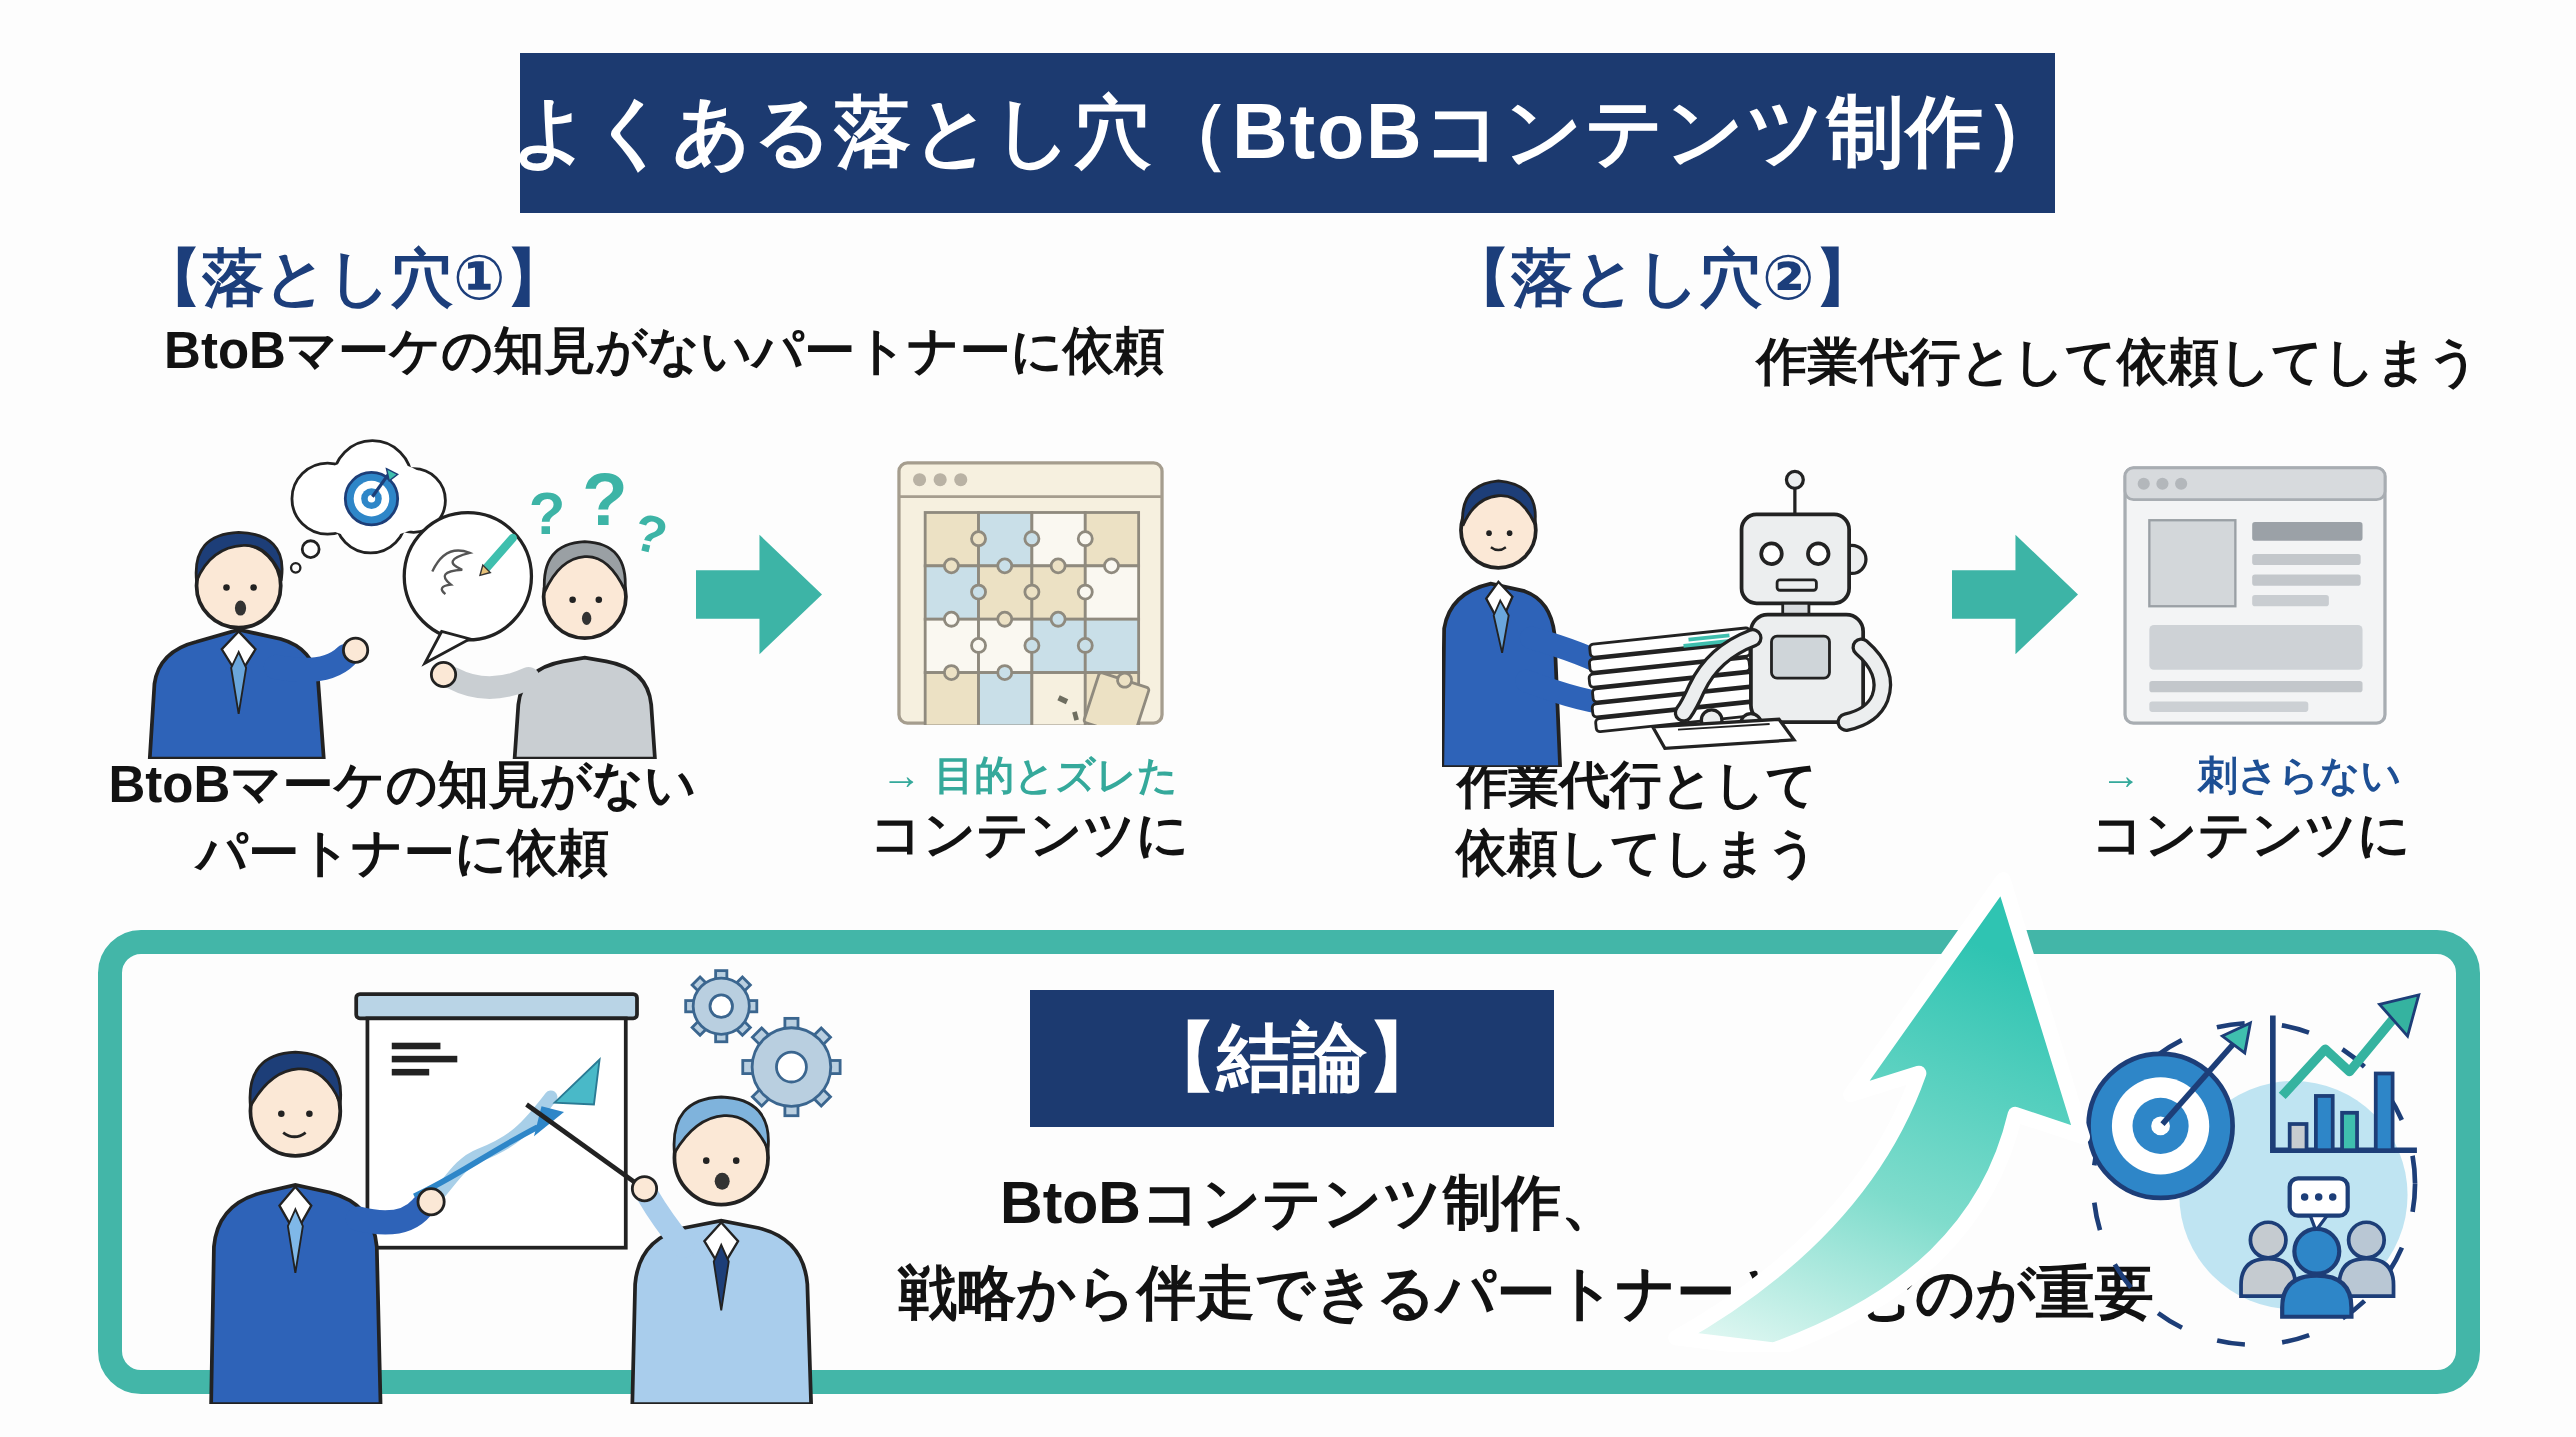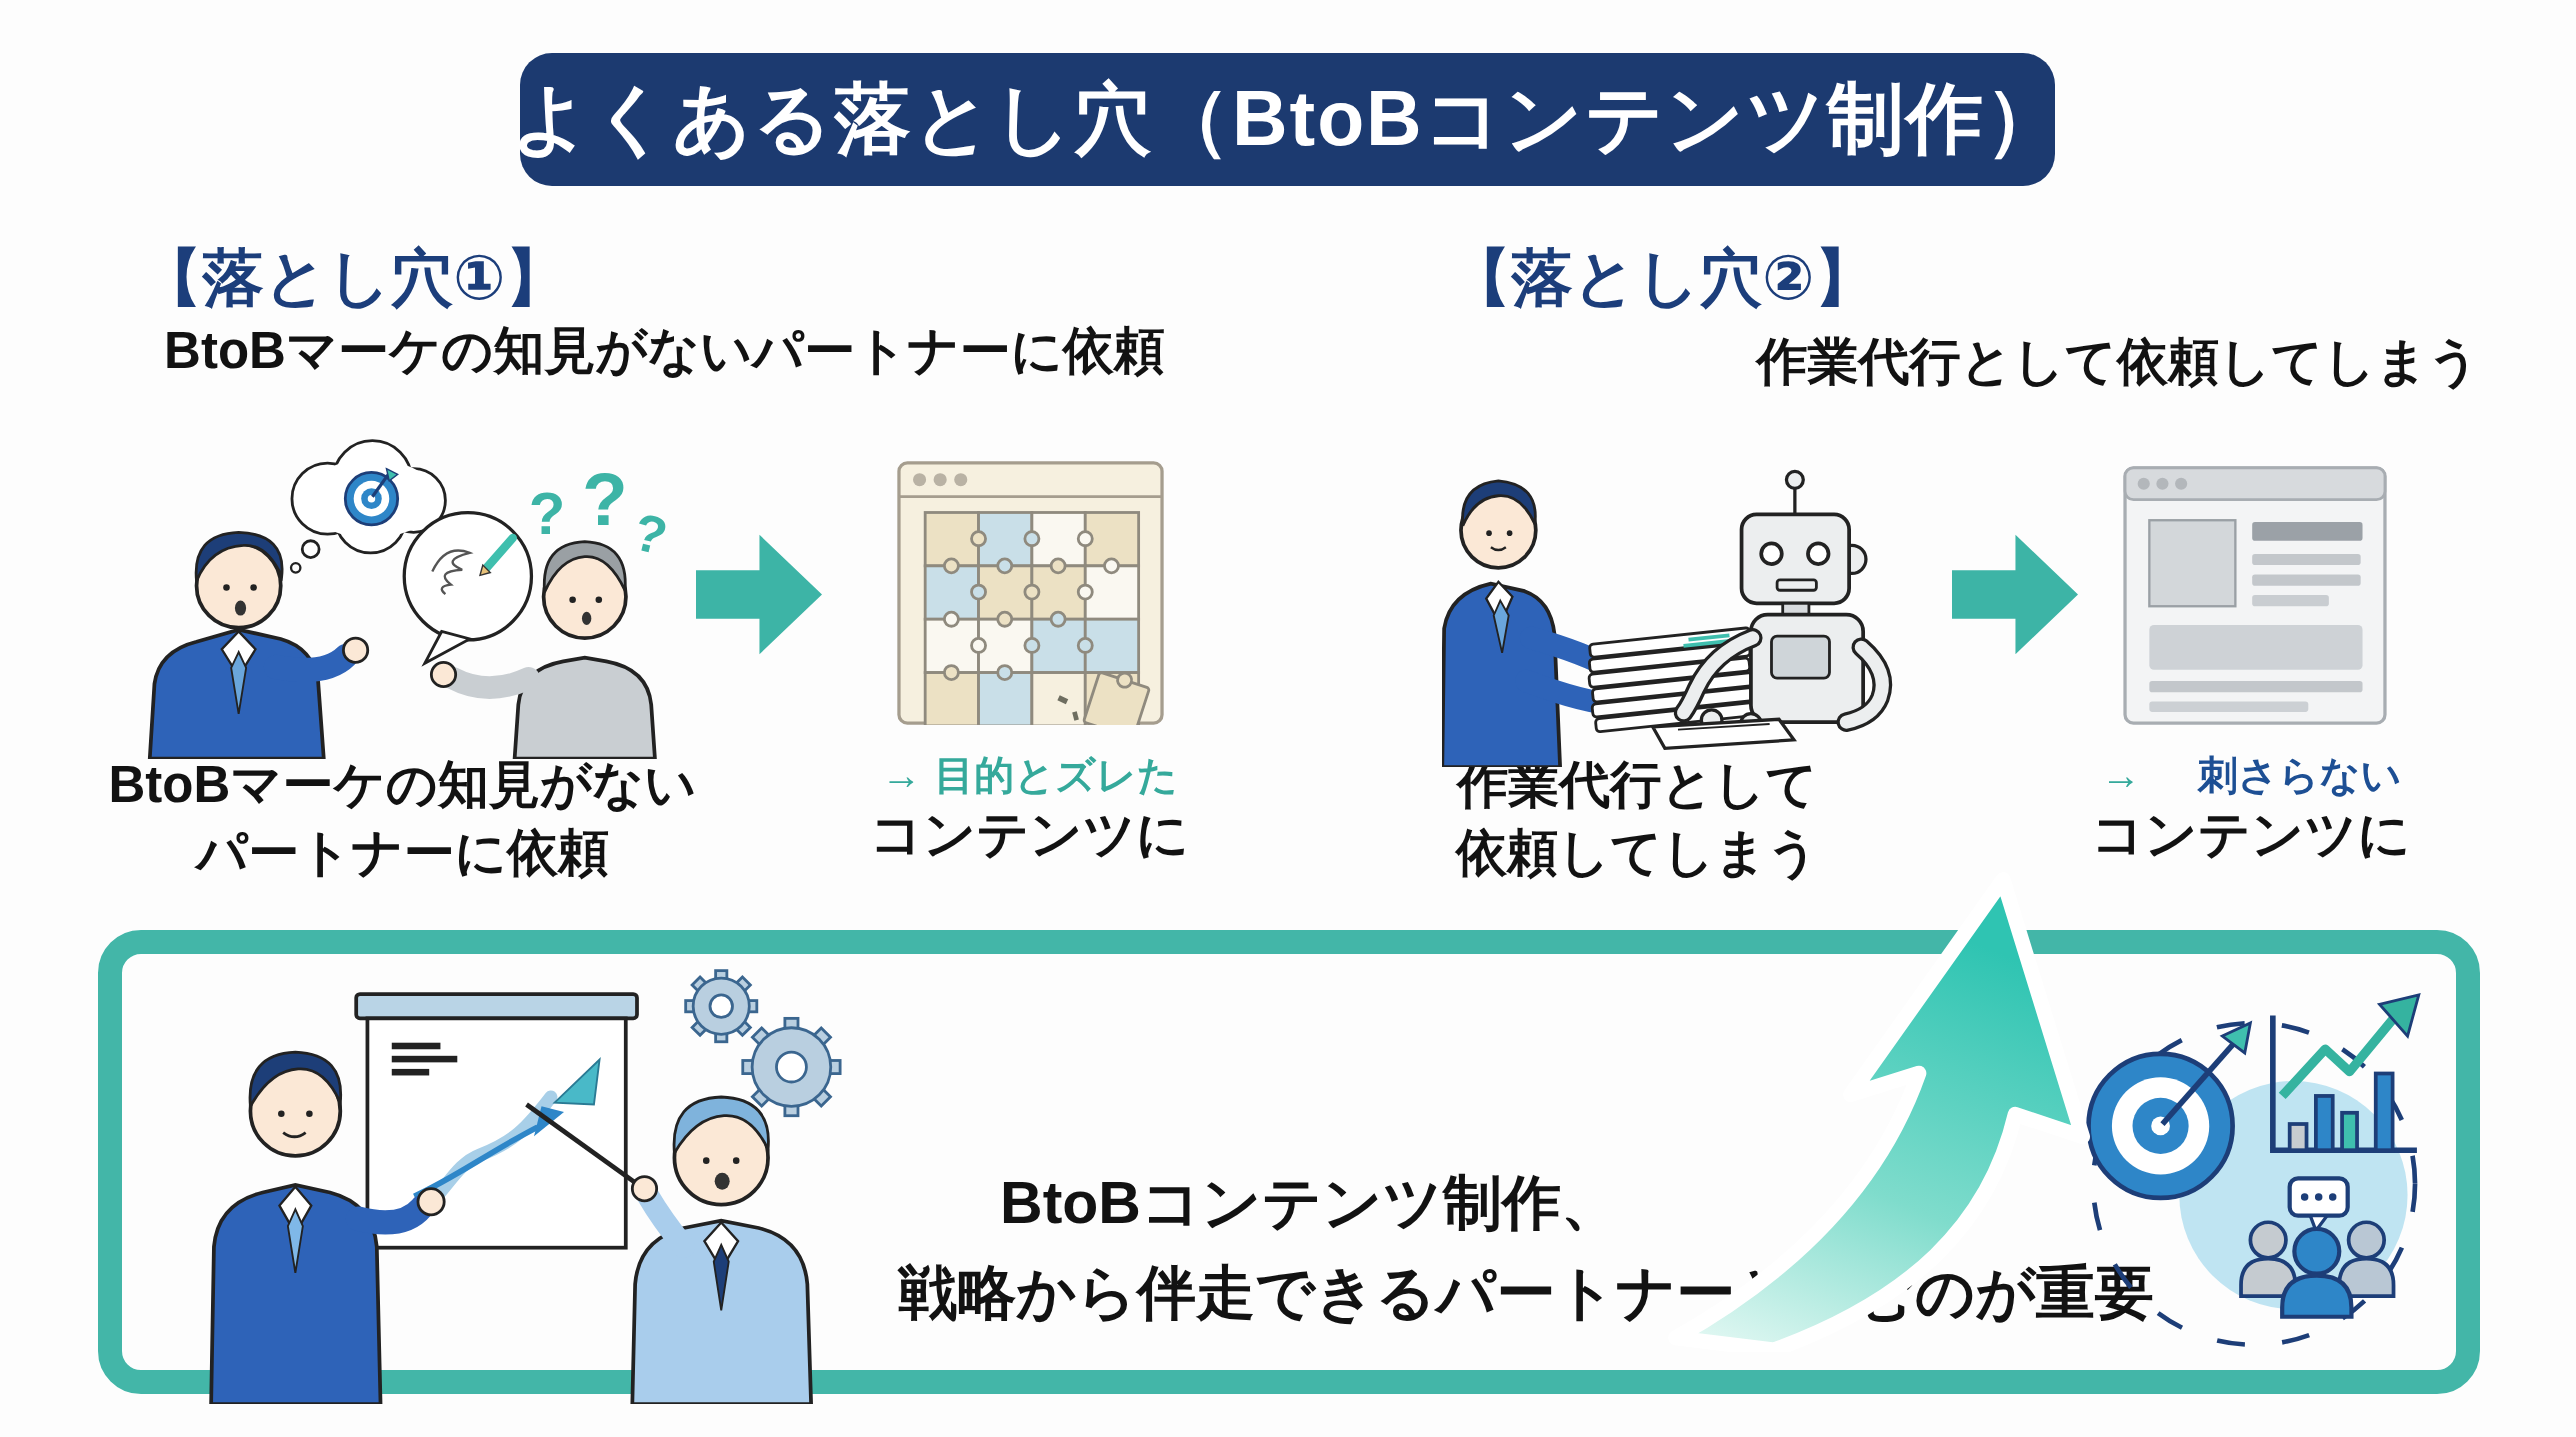--- a/index.html
+++ b/index.html
@@ -1,21 +1,21 @@
 <!DOCTYPE html>
 <html style="--navy: #1c3a70; --navy_text: #1c3e7b; --teal: #43b6a8; --teal_arrow: #3db4a6; --teal_text: #35a99b; --blue_text: #1d4f94; --ink: #121212;font-size:15px"><head>
 <meta charset="utf-8">
 <style>
   html,body{margin:0;padding:0;background:#ffffff;}
   .canvas{position:relative;width:2576px;height:1438px;background:#fdfdfd;overflow:hidden;
           font-family:"Liberation Sans","DejaVu Sans",sans-serif;color:var(--ink,#121212);}
   .abs{position:absolute;}
   .center{display:flex;align-items:center;justify-content:center;text-align:center;}
 
-  .title-banner{left:520px;top:53px;width:1535px;height:133px;background:var(--navy,#1c3a70);border-radius:32px;}
+  .title-banner{left:520px;top:53px;width:1535px;height:160px;background:var(--navy,#1c3a70);}
   .title-banner span{color:#ffffff;font-size:77px;font-weight:900;letter-spacing:1.9px;white-space:nowrap;}
 
   .section-heading{font-size:62px;font-weight:900;color:var(--navy_text,#1c3e7b);white-space:nowrap;}
   .h1{left:140px;top:236px;width:1076px;}
   .h2{left:1449px;top:236px;width:1076px;}
   .section-sub{font-size:51px;font-weight:900;color:var(--ink,#121212);text-align:center;white-space:nowrap;}
   .s1{left:75px;top:317px;width:1179px;}
   .s2{left:1357px;top:328px;width:1123px;text-align:right;}
 
   .caption{font-size:51px;line-height:1.34;font-weight:900;text-align:center;white-space:nowrap;}
@@ -245,20 +245,23 @@
     <rect x="138" y="60" width="118" height="20" rx="3" fill="#9ba1a7"></rect>
     <rect x="138" y="94" width="116" height="12" rx="3" fill="#c3c7cb"></rect>
     <rect x="138" y="116" width="116" height="12" rx="3" fill="#c3c7cb"></rect>
     <rect x="138" y="138" width="82" height="12" rx="3" fill="#c9cdd1"></rect>
     <rect x="28" y="170" width="228" height="48" rx="5" fill="#ced2d6"></rect>
     <rect x="28" y="230" width="228" height="12" rx="3" fill="#c3c7cb"></rect>
     <rect x="28" y="252" width="170" height="11" rx="3" fill="#ccd0d4"></rect>
   </svg>
 
   <div class="abs conclusion-box"></div>
+  <div class="abs conclusion-banner center">
+    <span>【結論】</span>
+  </div>
   <div class="abs concl-line cl1">BtoBコンテンツ制作、</div>
   <div class="abs concl-line cl2">戦略から伴走できるパートナーと組むのが重要</div>
 
   <svg class="abs over-border" style="left:122px;top:936px;" width="796" height="468" viewBox="0 0 850 500">
     <g>
       <rect x="250" y="62" width="300" height="26" rx="4" fill="#b9d4e6" stroke="#222" stroke-width="4"></rect>
       <rect x="262" y="88" width="276" height="245" fill="#fff" stroke="#222" stroke-width="4"></rect>
       <rect x="288" y="114" width="52" height="7" fill="#222"></rect>
       <rect x="288" y="128" width="70" height="7" fill="#222"></rect>
       <rect x="288" y="142" width="40" height="7" fill="#222"></rect>

